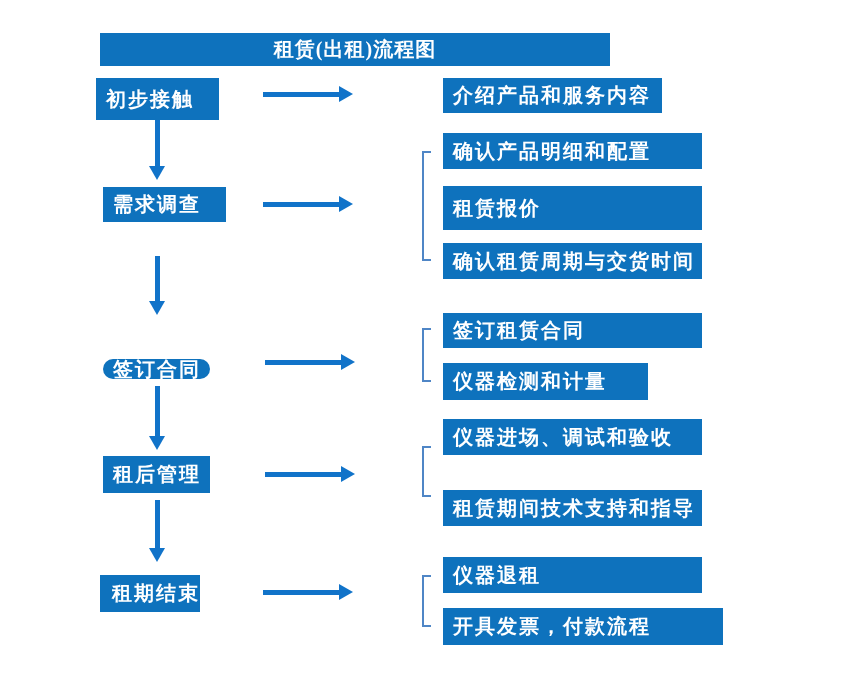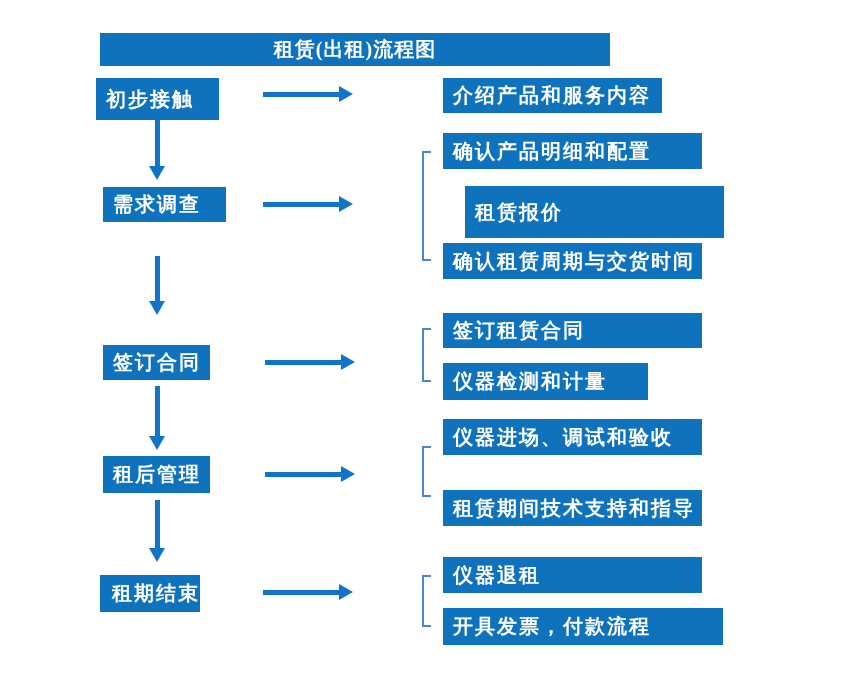--- a/index.html
+++ b/index.html
@@ -53,27 +53,27 @@
 </style>
 </head>
 <body>
 
 <div class="canvas">
 
   <div class="title-bar">租赁(出租)流程图</div>
 
   <div class="box" style="left:96px; top:78px;  width:123px; height:42px;">初步接触</div>
   <div class="box" style="left:103px; top:187px; width:123px; height:35px;">需求调查</div>
-  <div class="box" style="left:103px; top:345px; width:107px; height:35px;">签订合同</div>
+  <div class="box" style="left:103px; top:359px; width:107px; height:20px;border-radius:17px;">签订合同</div>
   <div class="box" style="left:103px; top:456px; width:107px; height:37px;">租后管理</div>
   <div class="box" style="left:100px; top:575px; width:100px; height:37px;padding-left:12px;">租期结束</div>
 
   <div class="box" style="left:443px; top:78px;  width:219px; height:35px;">介绍产品和服务内容</div>
   <div class="box" style="left:443px; top:133px; width:259px; height:36px;">确认产品明细和配置</div>
-  <div class="box" style="left:443px; top:186px; width:259px; height:52px;margin-left:22px;">租赁报价</div>
+  <div class="box" style="left:443px; top:186px; width:259px; height:44px;">租赁报价</div>
   <div class="box" style="left:443px; top:243px; width:259px; height:36px;">确认租赁周期与交货时间</div>
   <div class="box" style="left:443px; top:313px; width:259px; height:35px;">签订租赁合同</div>
   <div class="box" style="left:443px; top:363px; width:205px; height:37px;">仪器检测和计量</div>
   <div class="box" style="left:443px; top:419px; width:259px; height:36px;">仪器进场、调试和验收</div>
   <div class="box" style="left:443px; top:490px; width:259px; height:36px;">租赁期间技术支持和指导</div>
   <div class="box" style="left:443px; top:557px; width:259px; height:36px;">仪器退租</div>
   <div class="box" style="left:443px; top:608px; width:280px; height:37px;">开具发票，付款流程</div>
 
   <div class="h-arrow" style="left:263px; top:92px;"></div>
   <div class="h-arrow" style="left:263px; top:202px;"></div>

